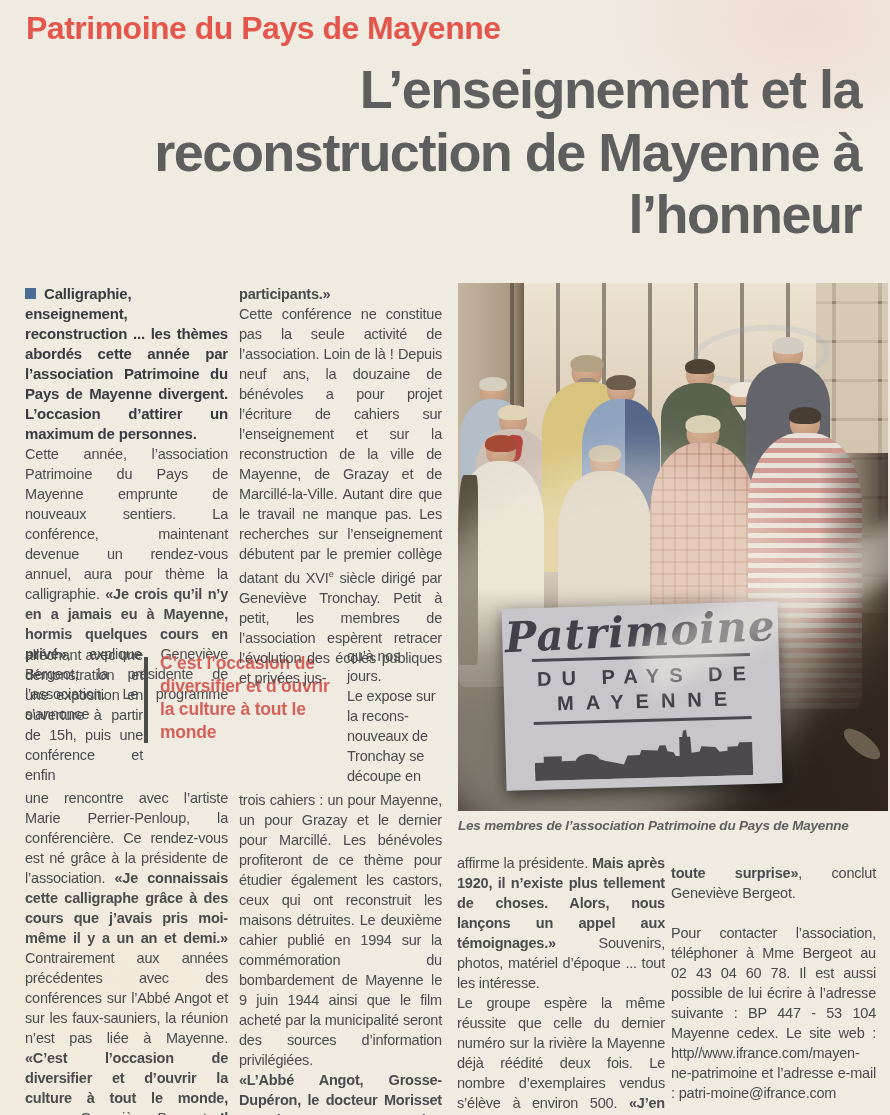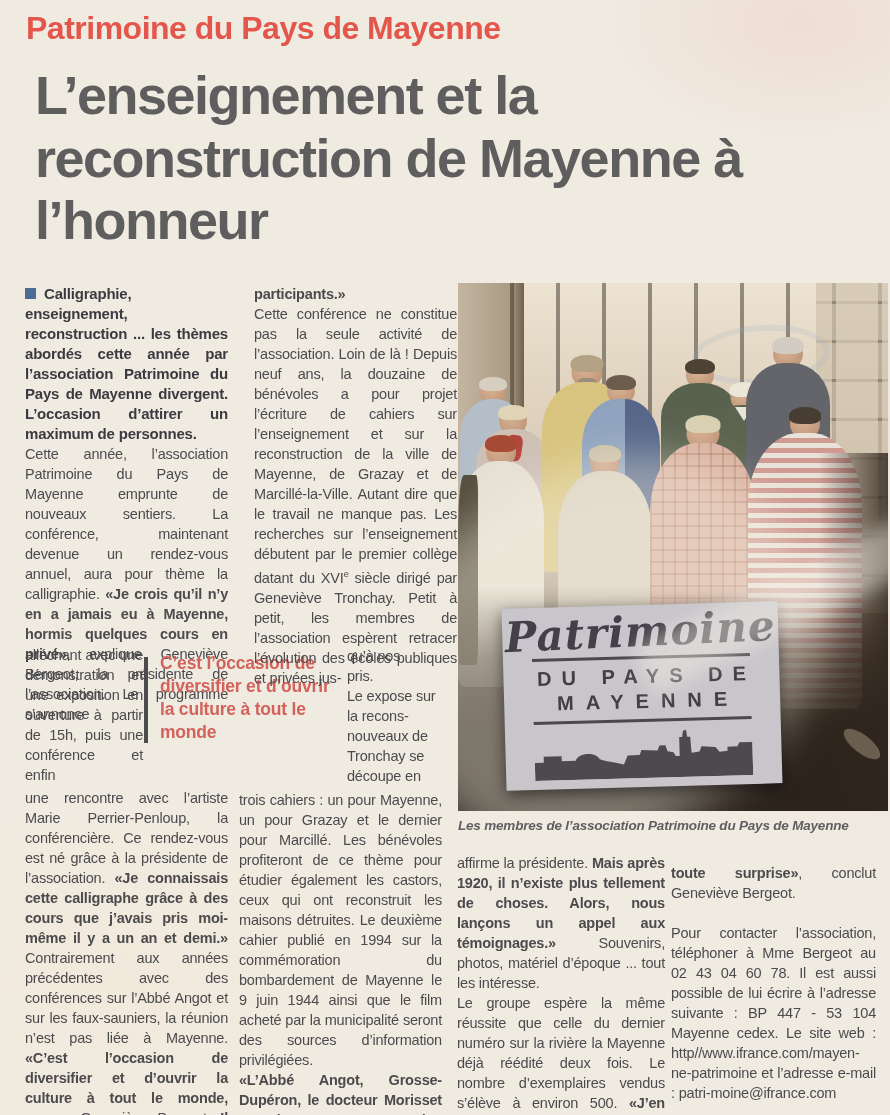--- a/index.html
+++ b/index.html
@@ -35,21 +35,21 @@
   }
   .txt p{margin:0;}
   .lead{font-weight:700;color:#3a3a41;font-size:15px;}
   .bullet{
     display:inline-block;width:11px;height:11px;margin-right:8px;
     background:#4a6d94;vertical-align:baseline;
   }
   .c1a{left:25px;top:284px;width:203px;}
   .c1n{left:25px;top:645px;width:118px;}
   .c1b{left:25px;top:788px;width:203px;}
-  .c2a{left:254px;top:284px;width:203px;}
+  .c2a{left:239px;top:284px;width:203px;}
   .c2n{left:347px;top:646px;width:95px;text-align:left;}
   .c2b{left:239px;top:790px;width:203px;}
   .c3 {left:457px;top:853px;width:208px;}
   .c4 {left:671px;top:847px;width:205px;margin-top:16px;}
   .c4 p + p{margin-top:20px;}
   
   .pullquote{
     position:absolute;left:144px;top:652px;width:200px;
   }
   .pq-bar{
@@ -192,21 +192,21 @@
     color:#5f5e60;letter-spacing:-0.2px;
   }
   sup{font-size:9px;}
 </style>
 </head>
 <body>
 
 <div class="page">
 
   <div class="kicker">Patrimoine du Pays de Mayenne</div>
-  <h1 class="headline" style="margin:12px;">L’enseignement et la reconstruction de Mayenne à l’honneur</h1>
+  <h1 class="headline" style="margin:6px;text-align:right;">L’enseignement et la reconstruction de Mayenne à l’honneur</h1>
 
   <div class="txt c1a">
     <p class="lead"><span class="bullet"></span><span><span style="font-weight: 700;">Calligraphie, enseignement, reconstruction ... les thèmes abordés cette année par l’association Patrimoine du Pays de Mayenne divergent. L’occasion d’attirer un maximum de personnes.</span></span></p>
     <p><span>Cette année, l’association Patrimoine du Pays de Mayenne emprunte de nouveaux sentiers. La conférence, maintenant devenue un rendez-vous annuel, aura pour thème la calligraphie. </span><span style="font-weight: 700;">«Je crois qu’il n’y en a jamais eu à Mayenne, hormis quelques cours en privé»</span><span>, explique Geneviève Bergeot, la présidente de l’association. Le programme s’annonce</span></p>
   </div>
   <div class="txt c1n">
     <p><span>alléchant avec une démonstration et une exposition en ouverture à partir de 15h, puis une conférence et enfin</span></p>
   </div>
   <div class="txt c1b">
     <p><span>une rencontre avec l’artiste Marie Perrier-Penloup, la conférencière. Ce rendez-vous est né grâce à la présidente de l’association. </span><span style="font-weight: 700;">«Je connaissais cette calligraphe grâce à des cours que j’avais pris moi-même il y a un an et demi.»</span><span> Contrairement aux années précédentes avec des conférences sur l’Abbé Angot et sur les faux-sauniers, la réunion n’est pas liée à Mayenne. </span><span style="font-weight: 700;">«C’est l’occasion de diversifier et d’ouvrir la culture à tout le monde,</span><span> expose Geneviève Bergeot. </span><span style="font-weight: 700;">Il s’agira d’une véritable découverte pour les</span></p>
@@ -215,21 +215,21 @@
   <div class="pullquote">
     <div class="pq-bar"></div>
     <div class="pq-text">C’est l’occasion de diversifier et d’ouvrir la culture à tout le monde</div>
   </div>
 
   <div class="txt c2a">
     <p><span style="font-weight: 700;">participants.»</span></p>
     <p><span>Cette conférence ne constitue pas la seule activité de l’association. Loin de là ! Depuis neuf ans, la douzaine de bénévoles a pour projet l’écriture de cahiers sur l’enseignement et sur la reconstruction de la ville de Mayenne, de Grazay et de Marcillé-la-Ville. Autant dire que le travail ne manque pas. Les recherches sur l’enseignement débutent par le premier collège datant du XVI</span><sup>e</sup><span> siècle dirigé par Geneviève Tronchay. Petit à petit, les membres de l’association espèrent retracer l’évolution des écoles publiques et privées jus-</span></p>
   </div>
   <div class="txt c2n">
-    <p><span>qu’à nos</span><br><span>pris.</span><br><span>Le expose sur</span><br><span>la recons-</span><br><span>nouveaux de</span><br><span>Tronchay se</span><br><span>découpe en</span></p>
+    <p><span>qu’à nos</span><br><span>jours.</span><br><span>Le expose sur</span><br><span>la recons-</span><br><span>nouveaux de</span><br><span>Tronchay se</span><br><span>découpe en</span></p>
   </div>
   <div class="txt c2b">
     <p><span>trois cahiers : un pour Mayenne, un pour Grazay et le dernier pour Marcillé. Les bénévoles profiteront de ce thème pour étudier également les castors, ceux qui ont reconstruit les maisons détruites. Le deuxième cahier publié en 1994 sur la commémoration du bombardement de Mayenne le 9 juin 1944 ainsi que le film acheté par la municipalité seront des sources d’information privilégiées.</span></p>
     <p><span style="font-weight: 700;">«L’Abbé Angot, Grosse-Dupéron, le docteur Morisset constituent nos plus importantes sources,</span></p>
   </div>
 
   <div class="photo">
     <div class="pillar"></div>
     <div class="railings"></div>
     <div class="stone-wall"></div>

